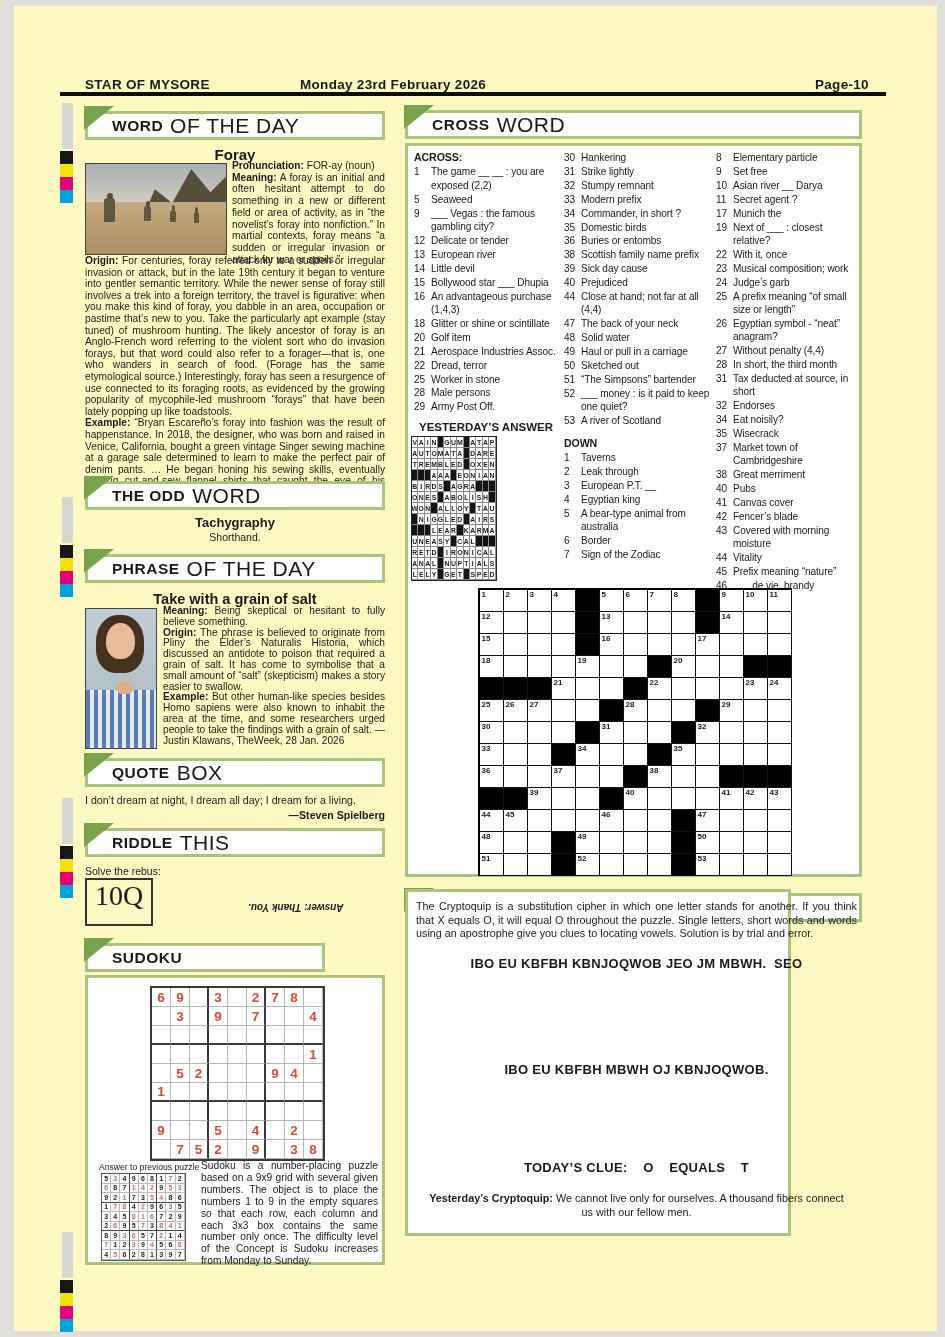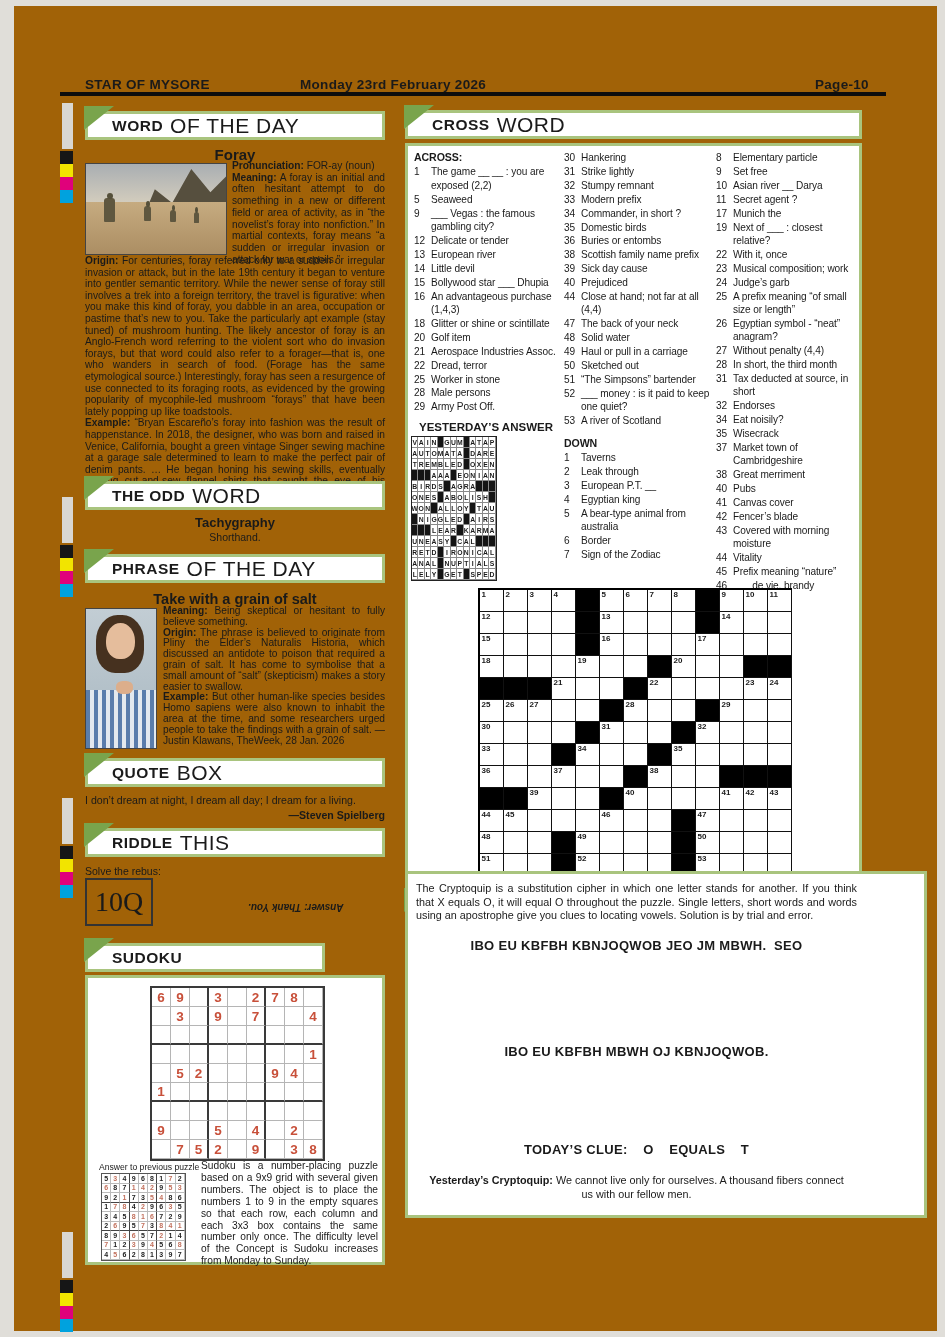--- a/index.html
+++ b/index.html
@@ -1,17 +1,17 @@
 <!DOCTYPE html>
 <html><head>
 <meta charset="utf-8">
 <title>Star of Mysore — Puzzles Page</title>
 <style>
   html,body{margin:0;padding:0;background:#d8d6d2;}
-  #canvas{position:relative;width:945px;height:1337px;background:#a16207;margin:0 auto;
+  #canvas{position:relative;width:945px;height:1337px;background:#fef9c3;margin:0 auto;
           font-family:"Liberation Sans",sans-serif;color:#1a1a1a;overflow:hidden;}
   .edge{position:absolute;background:#e0ded9;}
   .abs{position:absolute;}
 
   
   .mast{font-weight:bold;font-size:13.5px;letter-spacing:0.3px;}
   #rule{position:absolute;left:60px;top:92px;width:826px;height:4px;background:#0d0d0d;}
 
   
   .hdr{position:absolute;height:29px;border:3px solid #a9c47e;background:#fff;
@@ -46,21 +46,21 @@
   #phrase-photo .hair{position:absolute;left:10px;top:6px;width:48px;height:58px;
       background:#46311f;border-radius:45% 45% 40% 40%;}
   #phrase-photo .face{position:absolute;left:20px;top:14px;width:29px;height:36px;
       background:#e5bd9c;border-radius:50% 50% 45% 45%;}
   #phrase-photo .shirt{position:absolute;left:0;bottom:0;width:100%;height:58px;
       background:repeating-linear-gradient(90deg,#5a7dab 0 4px,#e3e9ee 4px 8px);}
   #phrase-photo .hand{position:absolute;left:30px;top:72px;width:17px;height:13px;
       background:#dcae8b;border-radius:40%;}
 
   
-  #rebus-box{position:absolute;border:2px solid #333;display:flex;align-items:center;
+  #rebus-box{position:absolute;border:2px solid #333;display:flex;
       justify-content:center;font-family:"Liberation Serif",serif;font-size:28px;}
   #riddle-answer{transform:rotate(180deg);font-weight:bold;font-style:italic;font-size:10px;}
 
   
   #sud-grid{display:grid;grid-template-columns:repeat(9,19px);grid-auto-rows:19px;
       border:2px solid #3a3a3a;position:absolute;background:#fff;}
   .scell{border-right:1px solid #b5b5b5;border-bottom:1px solid #b5b5b5;
       color:#c8503a;font-size:13.5px;font-weight:600;display:flex;align-items:center;justify-content:center;}
   .scell.tr{border-right:2px solid #3a3a3a;}
   .scell.tb{border-bottom:2px solid #3a3a3a;}
@@ -1129,21 +1129,21 @@
         <div class="mcell"></div>
       </div>
   </div>
 
   <div class="hdr" style="left:405px;top:893px;width:457px;">
     <div class="fold"></div>
     <span class="hb">CRYPTO</span>
     <span class="hl">QUIP</span>
   </div>
 
-  <div class="gbox" style="left:405px;top:871px;width:522px;height:347px;">
+  <div class="gbox" style="left:405px;top:889px;width:386px;height:347px;">
     <div id="cq-intro" class="abs just" style="left:8px;top:8px;width:441px;">The Cryptoquip is a substitution cipher in which one letter stands for another.  If you think that X equals O, it will equal O throughout the puzzle.  Single letters, short words and words using an apostrophe give you clues to locating vowels. Solution is by trial and error.</div>
     <div class="abs ctr cq-line" style="left:0;top:64px;width:457px;">IBO EU KBFBH KBNJOQWOB JEO JM MBWH.  SEO</div>
     <div class="abs ctr cq-line" style="left:0;top:170px;width:457px;">IBO EU KBFBH MBWH OJ KBNJOQWOB.</div>
     <div class="abs ctr cq-line" style="left:0;top:268px;width:457px;">TODAY’S CLUE:    O    EQUALS    T</div>
     <div class="abs ctr" style="left:20px;top:300px;width:417px;font-size:10.8px;line-height:13.5px;">
       <span class="bold">Yesterday’s Cryptoquip:</span><span>  We cannot live only for ourselves. A thousand fibers connect us with our fellow men.</span>
     </div>
   </div>
 
 </div>

